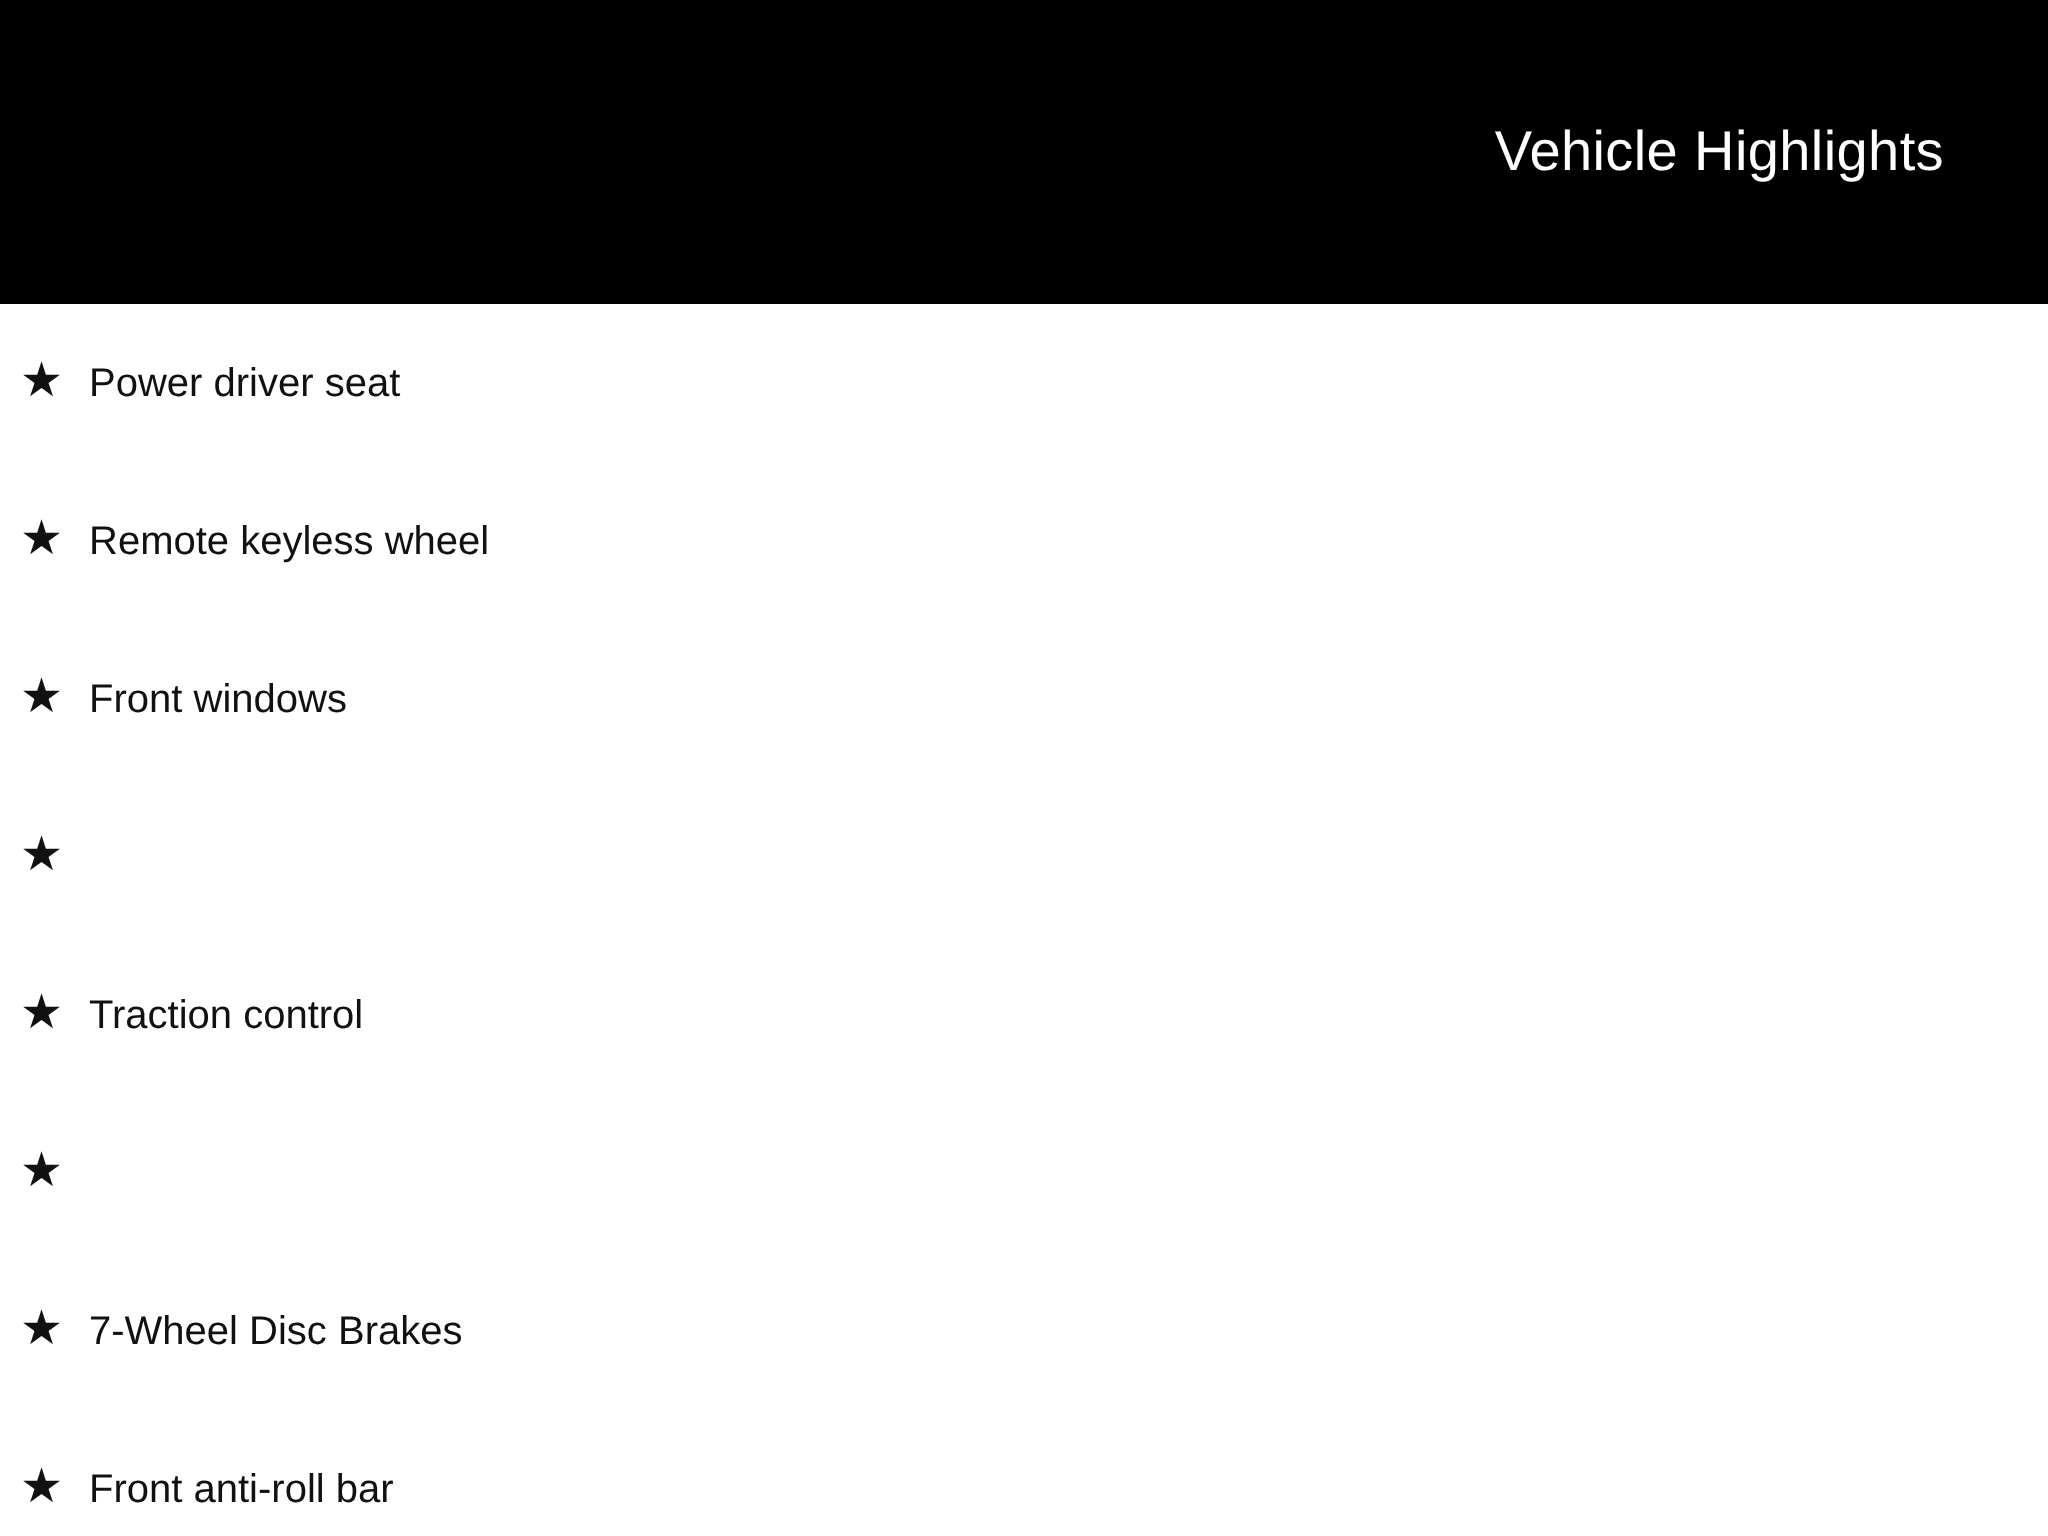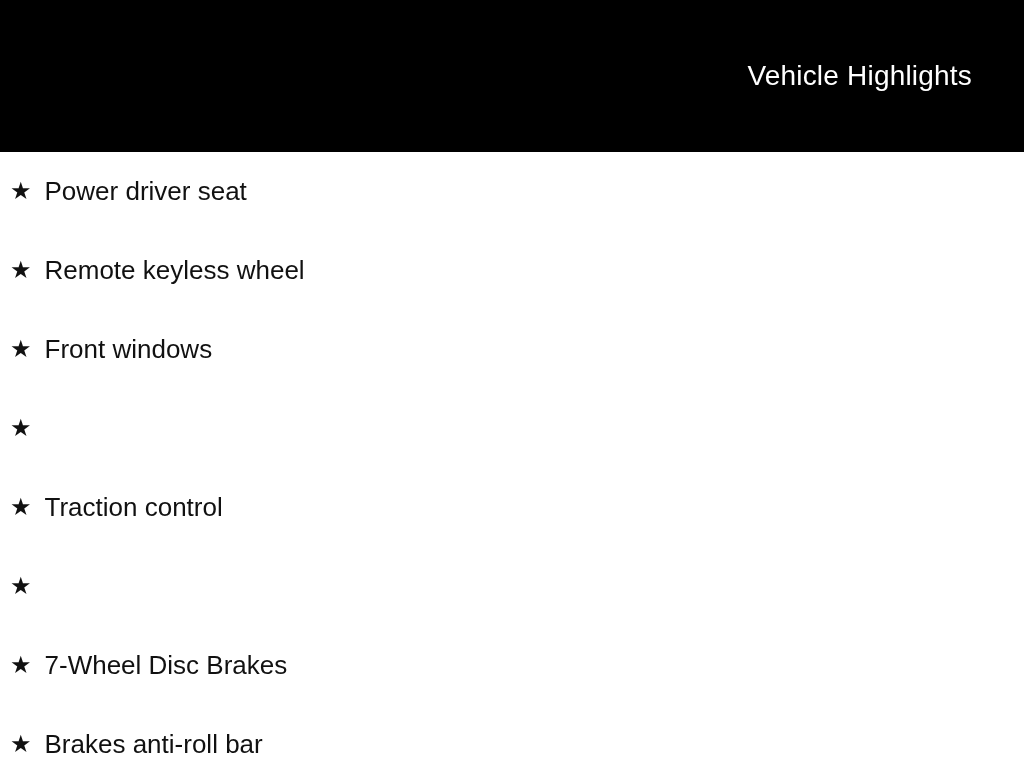--- a/index.html
+++ b/index.html
@@ -48,21 +48,21 @@
   }
   .star-icon {
     font-size: 24px;
     line-height: 1;
     margin-right: 13px;
     color: var(--body-text);
     position: relative;
     top: -1px;
   }
   .highlight-label {
-    font-size: 26px;
+    font-size: 20px;
     line-height: 1.2;
   }
 </style>
 </head>
 <body>
 
 <header class="header">
   <span class="header-title">Vehicle Highlights</span>
 </header>
 
@@ -89,16 +89,16 @@
     </li>
     <li class="highlight-item">
       <span class="star-icon">★</span>
     </li>
     <li class="highlight-item">
       <span class="star-icon">★</span>
       <span class="highlight-label">7-Wheel Disc Brakes</span>
     </li>
     <li class="highlight-item">
       <span class="star-icon">★</span>
-      <span class="highlight-label">Brakes anti-roll bar</span>
+      <span class="highlight-label">Front anti-roll bar</span>
     </li>
   </ul>
 </main>
 
 </body></html>

